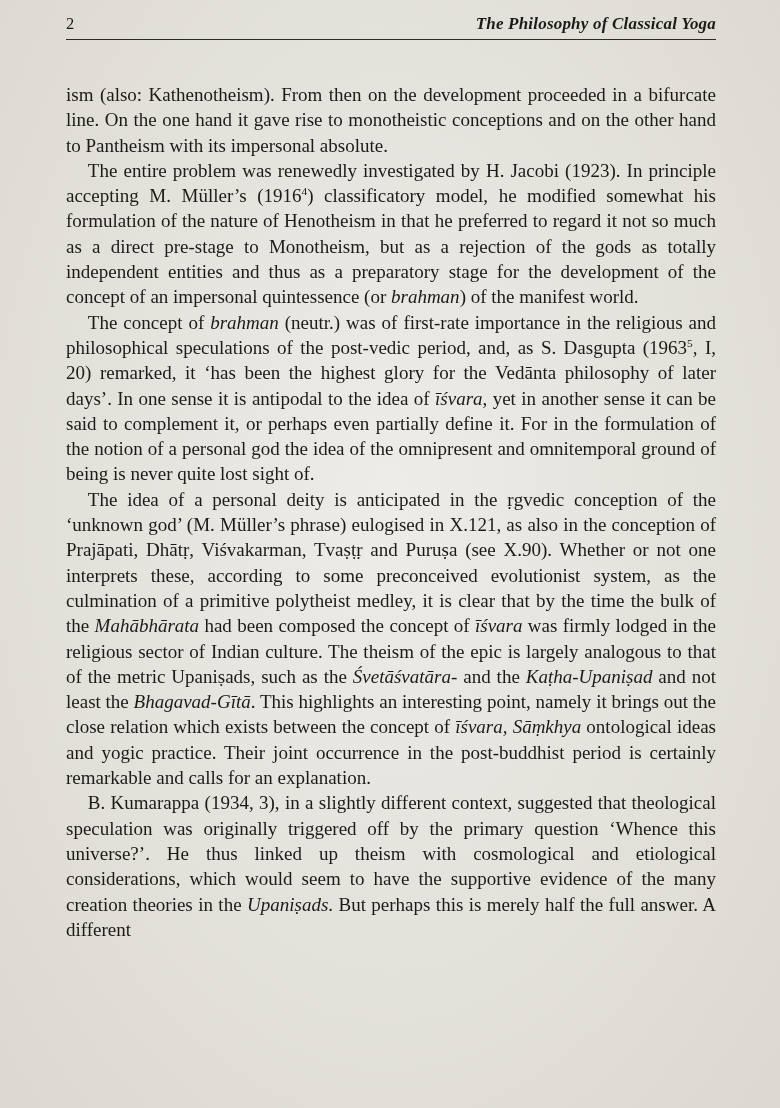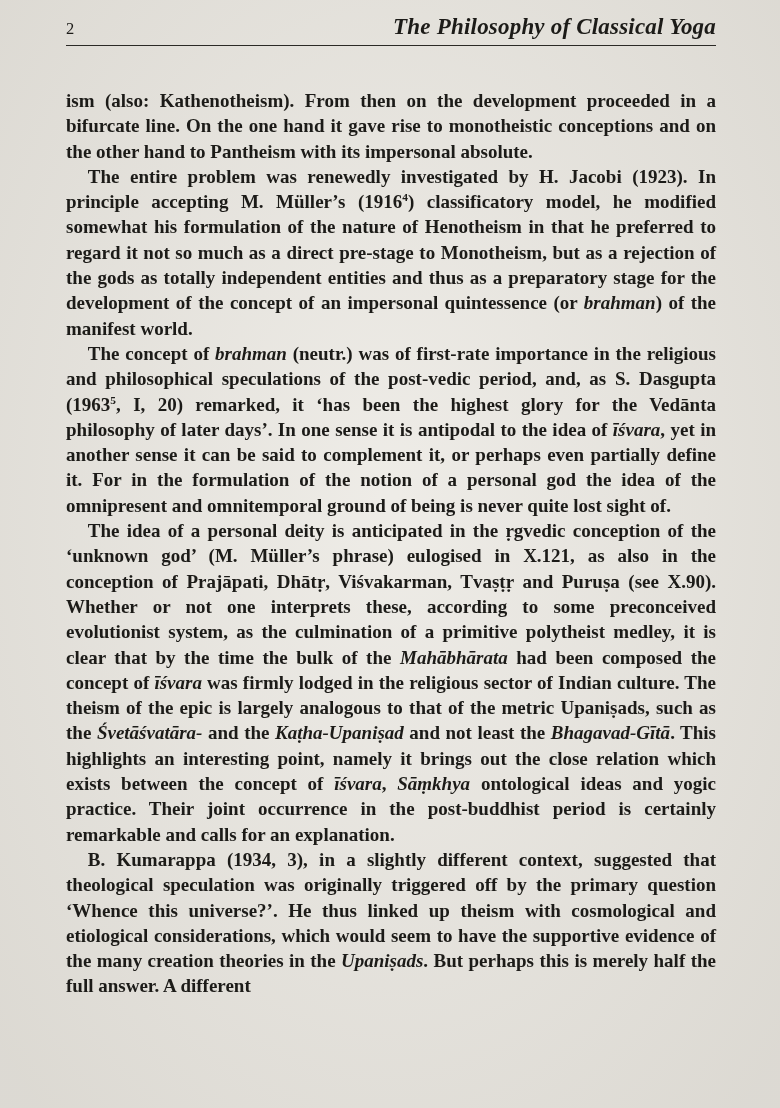--- a/index.html
+++ b/index.html
@@ -30,30 +30,29 @@
     border-bottom: 1.5px solid #2b2a26;
     padding-bottom: 5px;
   }
   .page-number {
     font-size: 16.5px;
     letter-spacing: 0.5px;
   }
   .running-title {
     font-style: italic;
     font-weight: 700;
-    font-size: 23px;
+    font-size: 17px;
     letter-spacing: 0.2px;
     text-align: center;
   }
   .body-text {
     margin-top: 42px;
     font-size: 19px;
     line-height: 25.3px;
     text-align: justify;
-    font-weight: bold;
   }
   .body-text p {
     margin: 0;
   }
   .body-text p.indent {
     text-indent: 1.15em;
   }
   .ital {
     font-style: italic;
   }

